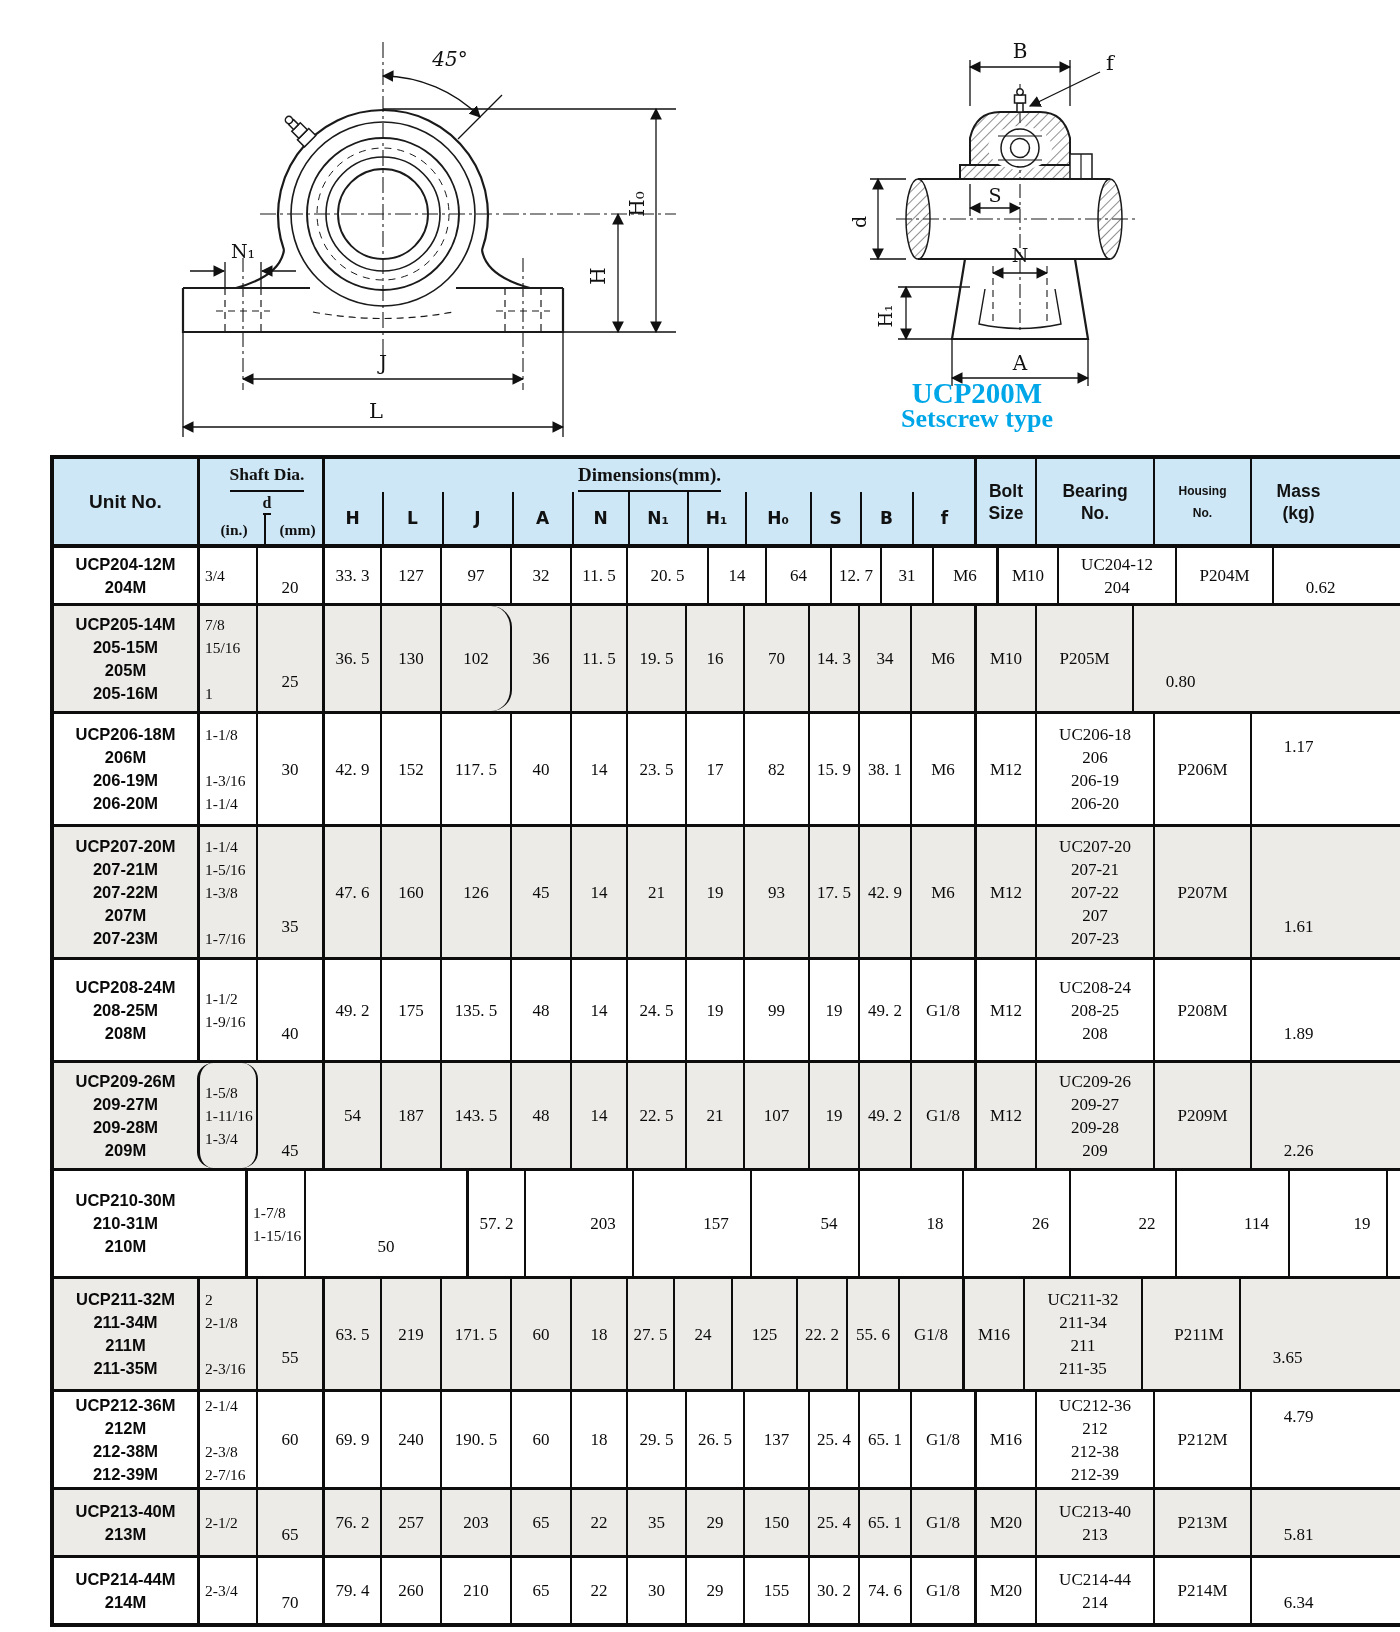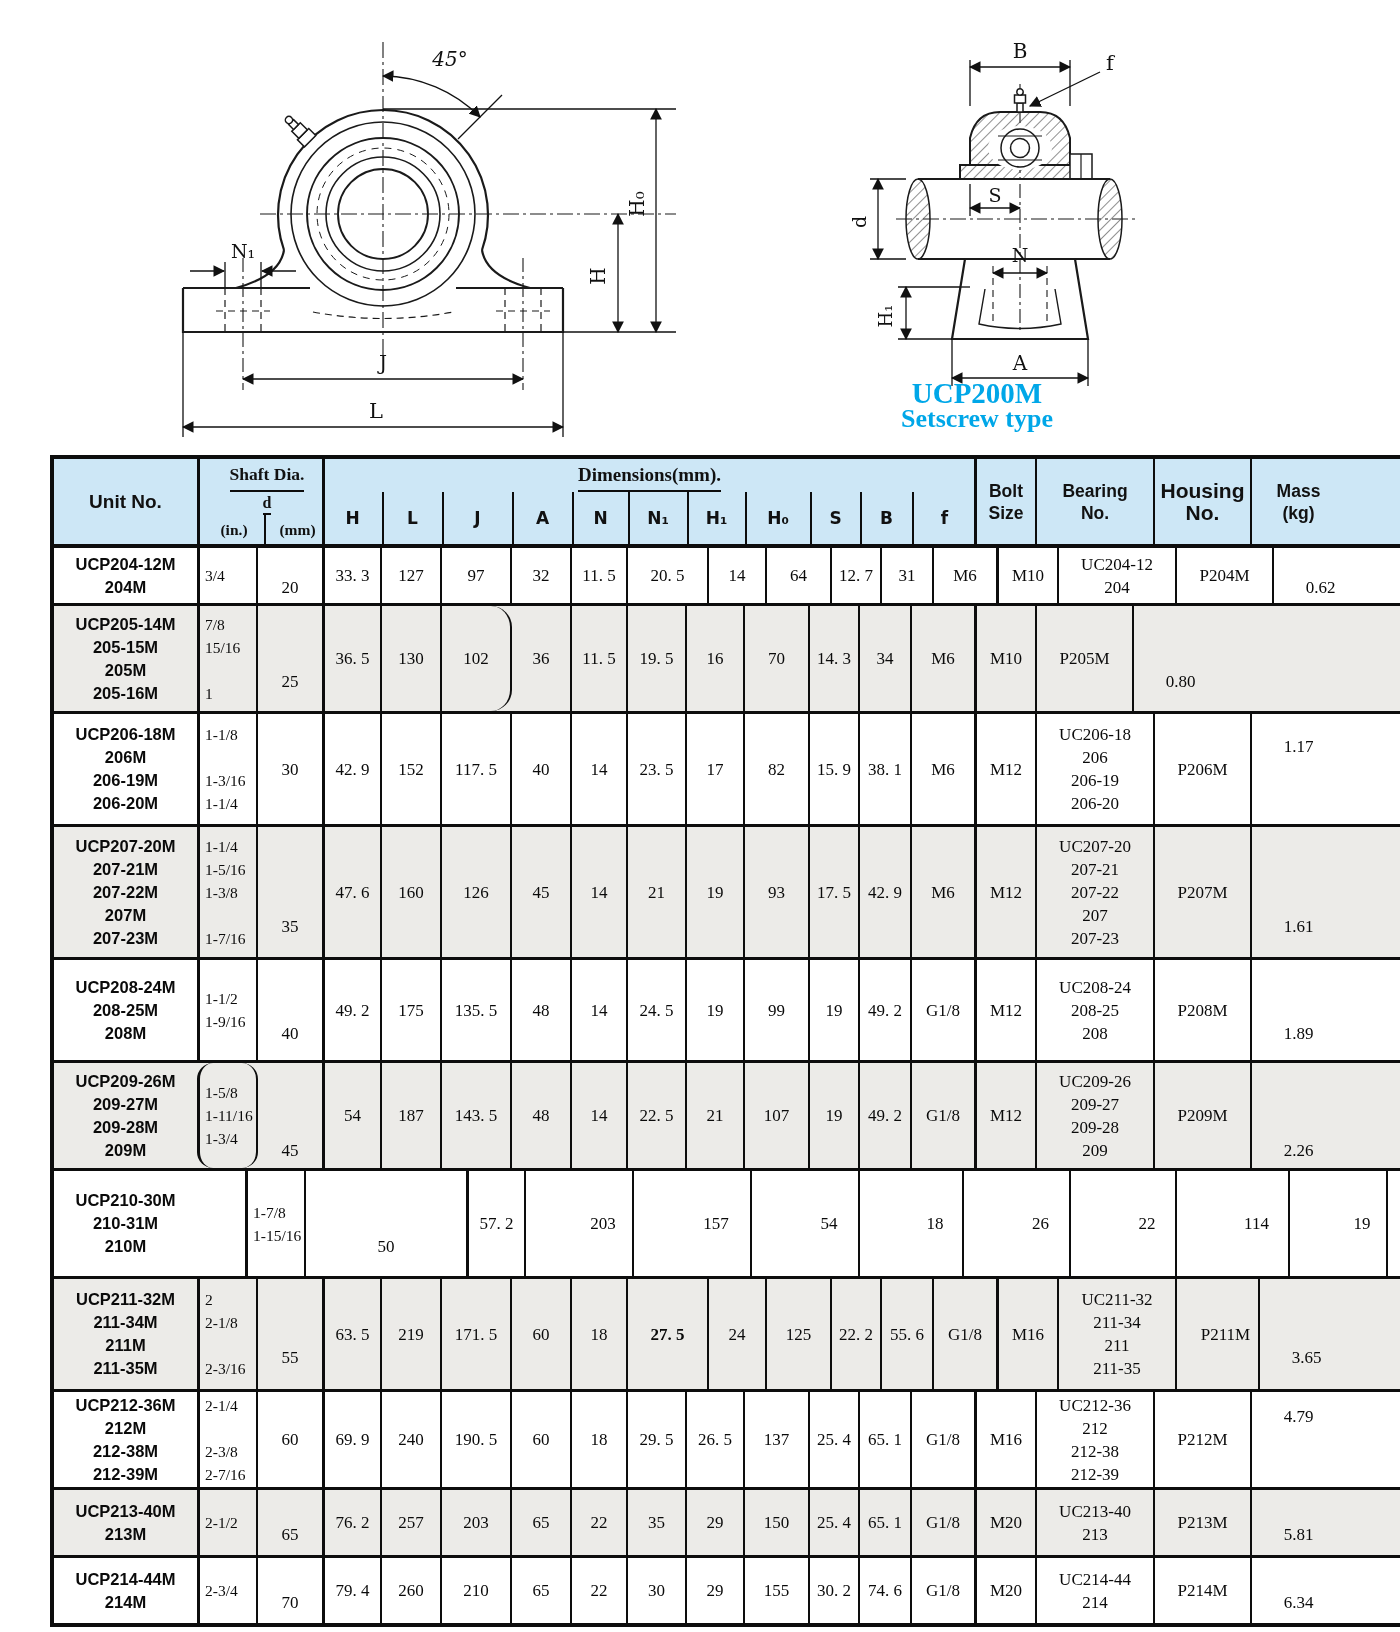--- a/index.html
+++ b/index.html
@@ -28,21 +28,21 @@
   .h-d{height:23px;font-size:16px;border-bottom:2px solid var(--bd,#0d0d0d);border-right:none;}
   .h-units{display:flex;height:29px;}
   .h-in{width:61px;font-size:15.5px;} .h-mm{width:64px;font-size:15.5px;border-right:none;}
   .h-dimgrp{width:652px;}
   .h-dimtop{height:33px;font-size:19px;border-bottom:2px solid var(--bd,#0d0d0d);border-right:none;}
   .h-letters{display:flex;height:52px;}
   .h-let{font-size:17px;font-family:"DejaVu Sans","Liberation Sans",sans-serif;}
   .h-let:last-child{border-right:none;}
   .h-bolt{width:63px;height:85px;font-size:17.5px;line-height:22px;}
   .h-bearing{width:118px;height:85px;font-size:17.5px;line-height:22px;}
-  .h-housing{width:97px;height:85px;font-size:21px;line-height:22px;}
+  .h-housing{width:97px;height:85px;font-size:12px;line-height:22px;}
   .h-mass{width:93px;height:85px;font-size:17.5px;line-height:22px;border-right:none;}
 
   .trow{display:flex;border-bottom:3px solid var(--bd,#0d0d0d);background:#fff;}
   .trow:last-child{border-bottom:none;}
   .trow.shaded{background:var(--shade,#ecebe8);}
   .cell{display:flex;align-items:center;justify-content:center;text-align:center;
         white-space:pre-line;color:#0a0a0a;
         font-family:"Liberation Serif","DejaVu Serif",serif;font-size:17px;line-height:23px;}
   .cell:last-child{border-right:none;}
   .c-unit{font-family:"Liberation Sans",sans-serif;font-weight:bold;font-size:16.5px;}
@@ -449,32 +449,32 @@
 2-3/16</div>
           <div class="cell c-mm br0" style="width: 64px;">
 
 55
 </div>
           <div class="cell c-dim bl3" style="width: 60px;">63. 5</div>
           <div class="cell c-dim" style="width: 60px;">219</div>
           <div class="cell c-dim" style="width: 70px;">171. 5</div>
           <div class="cell c-dim" style="width: 60px;">60</div>
           <div class="cell c-dim" style="width: 56px;">18</div>
-          <div class="cell c-dim" style="width: 81px; font-weight: bold;">27. 5</div>
+          <div class="cell c-dim" style="width: 47px;">27. 5</div>
           <div class="cell c-dim" style="width: 58px;">24</div>
           <div class="cell c-dim" style="width: 65px;">125</div>
           <div class="cell c-dim" style="width: 50px;">22. 2</div>
           <div class="cell c-dim" style="width: 52px;">55. 6</div>
           <div class="cell c-dim br0" style="width: 62px;">G1/8</div>
           <div class="cell c-bolt bl3" style="width: 63px;">M16</div>
           <div class="cell c-bearing" style="width: 118px;">UC211-32
 211-34
 211
 211-35</div>
-          <div class="cell c-housing" style="width: 83px; padding-left: 16px;">P211M</div>
+          <div class="cell c-housing" style="width: 98px; padding-left: 16px;">P211M</div>
           <div class="cell c-mass" style="width: 93px;">
 
 3.65
 </div>
         </div>
         <div class="trow" style="height: 95px;">
           <div class="cell c-unit br0" style="width: 143px;">UCP212-36M
 212M
 212-38M
 212-39M</div>

